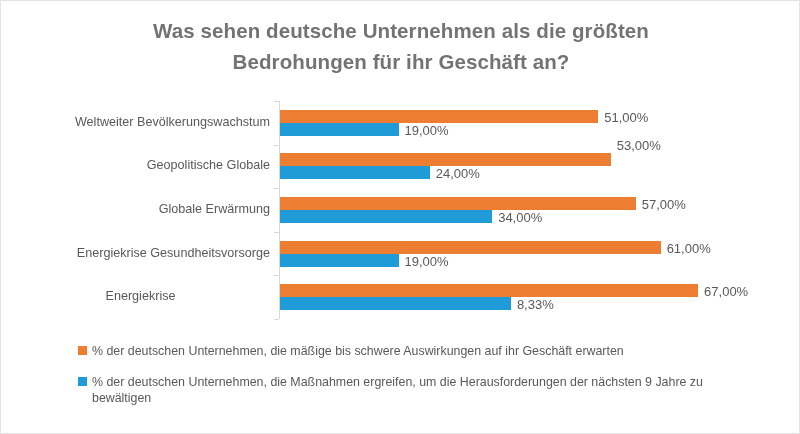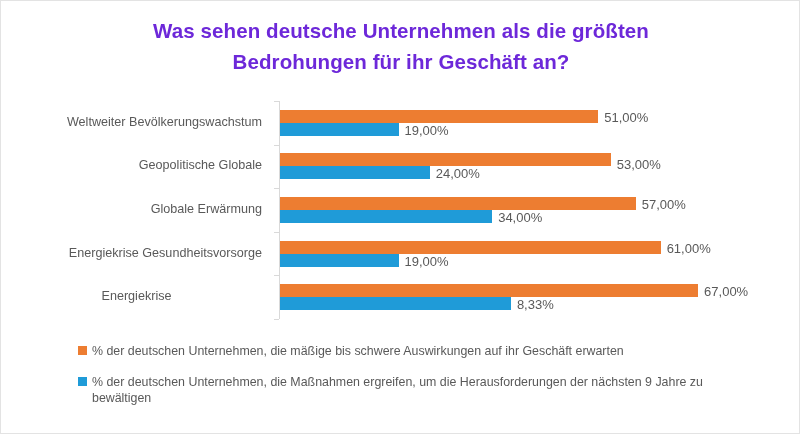--- a/index.html
+++ b/index.html
@@ -22,21 +22,21 @@
 
   
   #chart-title {
     position: absolute;
     left: 90px;
     top: 14px;
     width: 620px;
     text-align: center;
     font-size: 20.5px;
     font-weight: bold;
-    color: #6d28d9;
+    color: #737373;
     line-height: 31px;
     letter-spacing: 0.1px;
   }
 
   
   #plot-area {
     position: absolute;
     left: 278px;
     top: 100px;
     width: 512px;
@@ -59,21 +59,21 @@
   }
 
   
   .cat-label {
     position: absolute;
     right: 0;
     width: 268px;
     text-align: right;
     font-size: 12.6px;
     color: #595959;
-    padding-right: 17px;
+    padding-right: 9px;
     box-sizing: border-box;
     white-space: nowrap;
   }
   #cat-labels {
     position: absolute;
     left: 0;
     top: 100px;
     width: 278px;
     height: 218px;
   }
@@ -145,21 +145,21 @@
 
   <div id="plot-area">
     <div class="axis-line"></div>
   <div class="axis-tick" style="top: 0px;"></div>
       <div class="bar series-0" title="Weltweiter Bevölkerungswachstum: 51,00%" style="top: 8.8px; width: 318.24px;"></div>
       <div class="bar-label" style="left: 325.24px; top: 9.8px;">51,00%</div>
       <div class="bar series-1" title="Weltweiter Bevölkerungswachstum: 19,00%" style="top: 21.8px; width: 118.56px;"></div>
       <div class="bar-label" style="left: 125.56px; top: 22.8px;">19,00%</div>
       <div class="axis-tick" style="top: 43.6px;"></div>
       <div class="bar series-0" title="Geopolitische Krisen: 53,00%" style="top: 52.4px; width: 330.72px;"></div>
-      <div class="bar-label" style="left: 337.72px; top: 57px;">53,00%</div>
+      <div class="bar-label" style="left: 337.72px; top: 38px;">53,00%</div>
       <div class="bar series-1" title="Geopolitische Krisen: 24,00%" style="top: 65.4px; width: 149.76px;"></div>
       <div class="bar-label" style="left: 156.76px; top: 66.4px;">24,00%</div>
       <div class="axis-tick" style="top: 87.2px;"></div>
       <div class="bar series-0" title="Globale Erwärmung: 57,00%" style="top: 96px; width: 355.68px;"></div>
       <div class="bar-label" style="left: 362.68px; top: 97px;">57,00%</div>
       <div class="bar series-1" title="Globale Erwärmung: 34,00%" style="top: 109px; width: 212.16px;"></div>
       <div class="bar-label" style="left: 219.16px; top: 110px; text-align: right;">34,00%</div>
       <div class="axis-tick" style="top: 130.8px;"></div>
       <div class="bar series-0" title="Unzureichende Gesundheitsvorsorge: 61,00%" style="top: 139.6px; width: 380.64px;"></div>
       <div class="bar-label" style="left: 387.64px; top: 140.6px;">61,00%</div>

